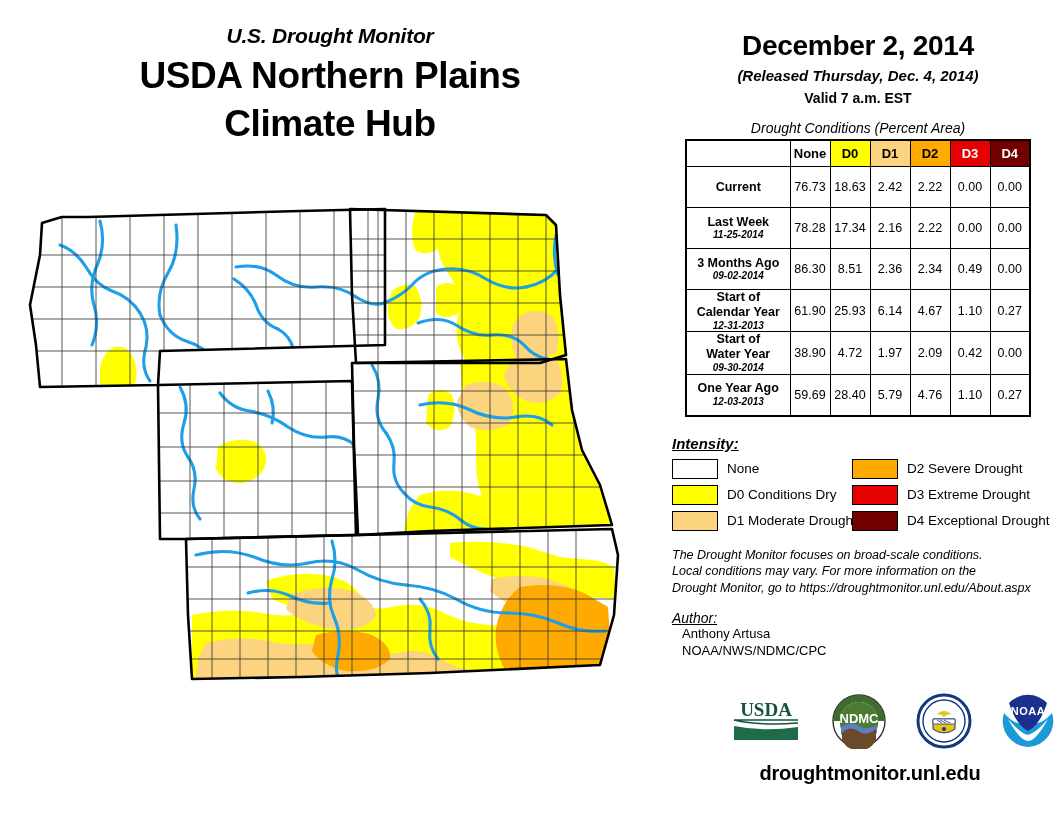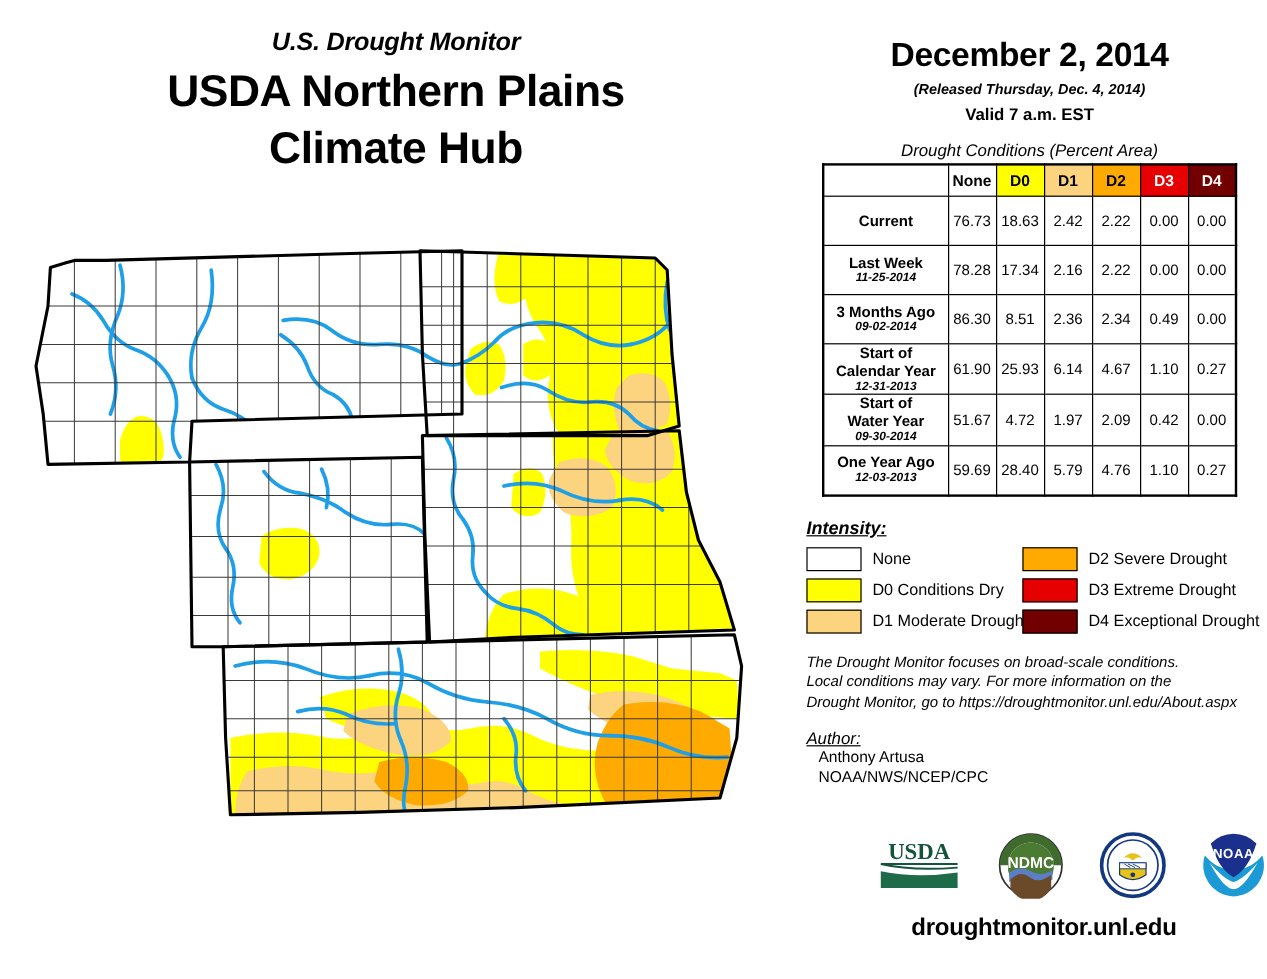--- a/index.html
+++ b/index.html
@@ -23,21 +23,21 @@
 
   
   #map-wrap{position:absolute;left:0;top:195px;width:664px;height:540px;}
   #map-svg{display:block;}
 
   
   #right{position:absolute;left:660px;top:0;width:396px;height:816px;}
 
   #date-block{text-align:center;padding-top:30px;}
   #valid-date{font-size:28px;font-weight:bold;letter-spacing:-.3px;}
-  #released{font-size:12px;font-weight:bold;font-style:italic;margin-top:5px;}
+  #released{font-size:15px;font-weight:bold;font-style:italic;margin-top:5px;}
   #valid-time{font-size:14px;font-weight:bold;margin-top:6px;}
 
   #table-caption{
     text-align:center;font-size:14px;font-style:italic;
     margin-top:14px;margin-bottom:3px;
   }
 
   
   #dm-table{
     border-collapse:collapse;margin:0 auto;
@@ -356,21 +356,21 @@
             <td>4.67</td>
             <td>1.10</td>
             <td>0.27</td>
           </tr>
           <tr>
             <td class="rowlabel">
               <div>Start of</div>
               <div>Water Year</div>
               <span class="sub">09-30-2014</span>
             </td>
-            <td>51.67</td>
+            <td>38.90</td>
             <td>4.72</td>
             <td>1.97</td>
             <td>2.09</td>
             <td>0.42</td>
             <td>0.00</td>
           </tr>
           <tr>
             <td class="rowlabel">
               <div>One Year Ago</div>
               <span class="sub">12-03-2013</span>
@@ -416,21 +416,21 @@
     </div>
 
     <div id="disclaimer">
       <div>The Drought Monitor focuses on broad-scale conditions.</div>
       <div>Local conditions may vary. For more information on the</div>
       <div>Drought Monitor, go to https://droughtmonitor.unl.edu/About.aspx</div>
     </div>
 
     <div id="author-head">Author:</div>
     <div class="author-line">Anthony Artusa</div>
-    <div class="author-line">NOAA/NWS/NCEP/CPC</div>
+    <div class="author-line">NOAA/NWS/NDMC/CPC</div>
 
     <div id="logos">
 
       <svg width="72" height="50" viewBox="0 0 72 50">
         <text x="36" y="20" text-anchor="middle" font-family="Liberation Serif, serif" font-size="19" font-weight="bold" fill="#14543a">USDA</text>
         <path d="M4,24 H68 M4,24 Q30,30 68,27" stroke="#14543a" stroke-width="1.6" fill="none"></path>
         <path d="M4,30 Q34,36 68,31 L68,44 L4,44 Z" fill="#1d6b48"></path>
       </svg>
 
       <svg width="58" height="56" viewBox="0 0 58 56">

